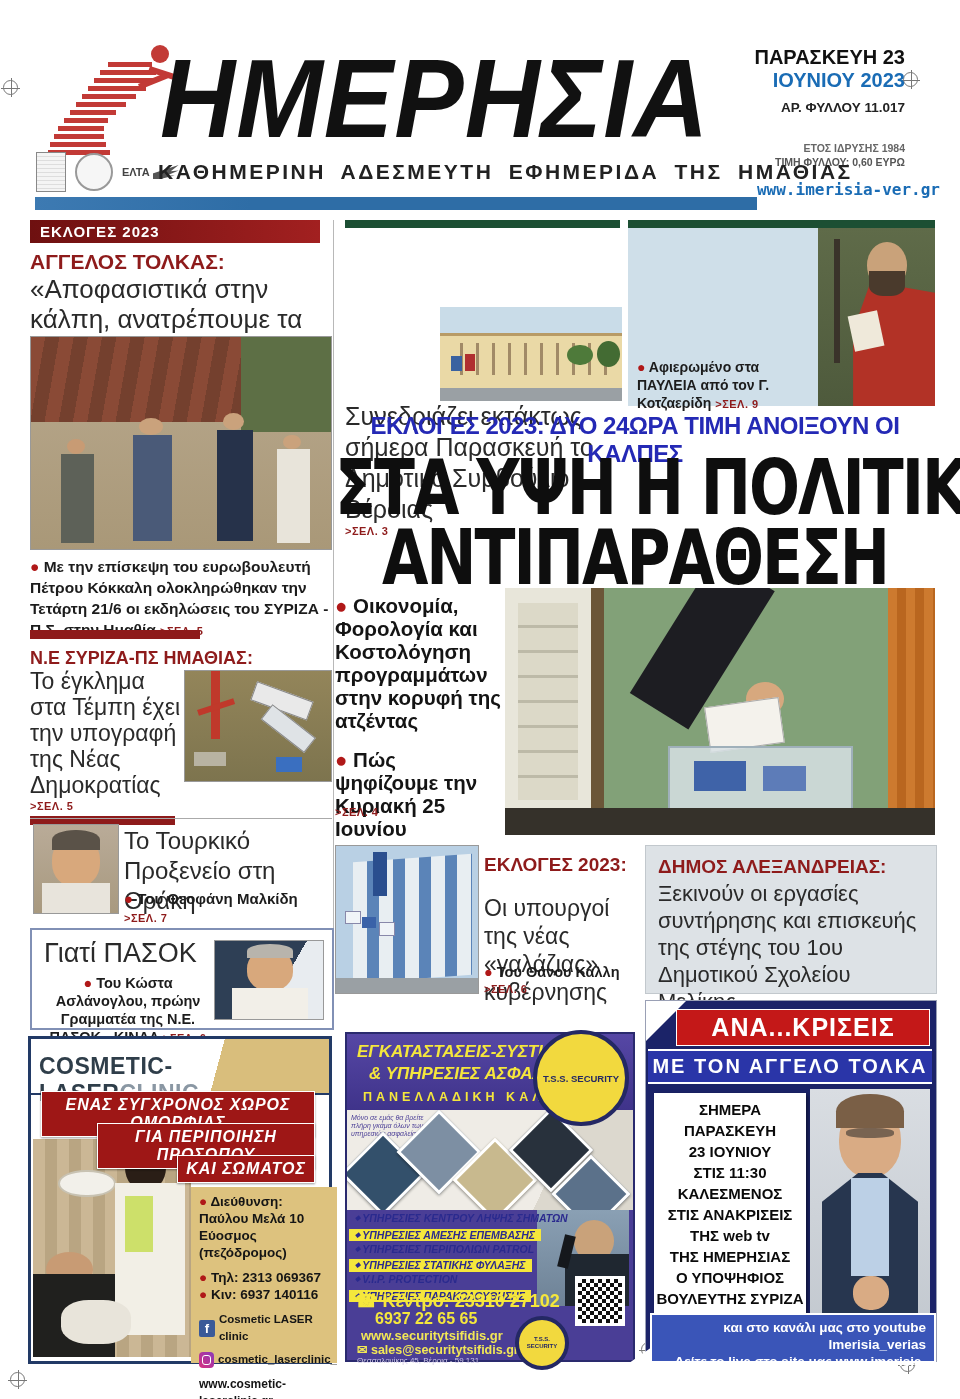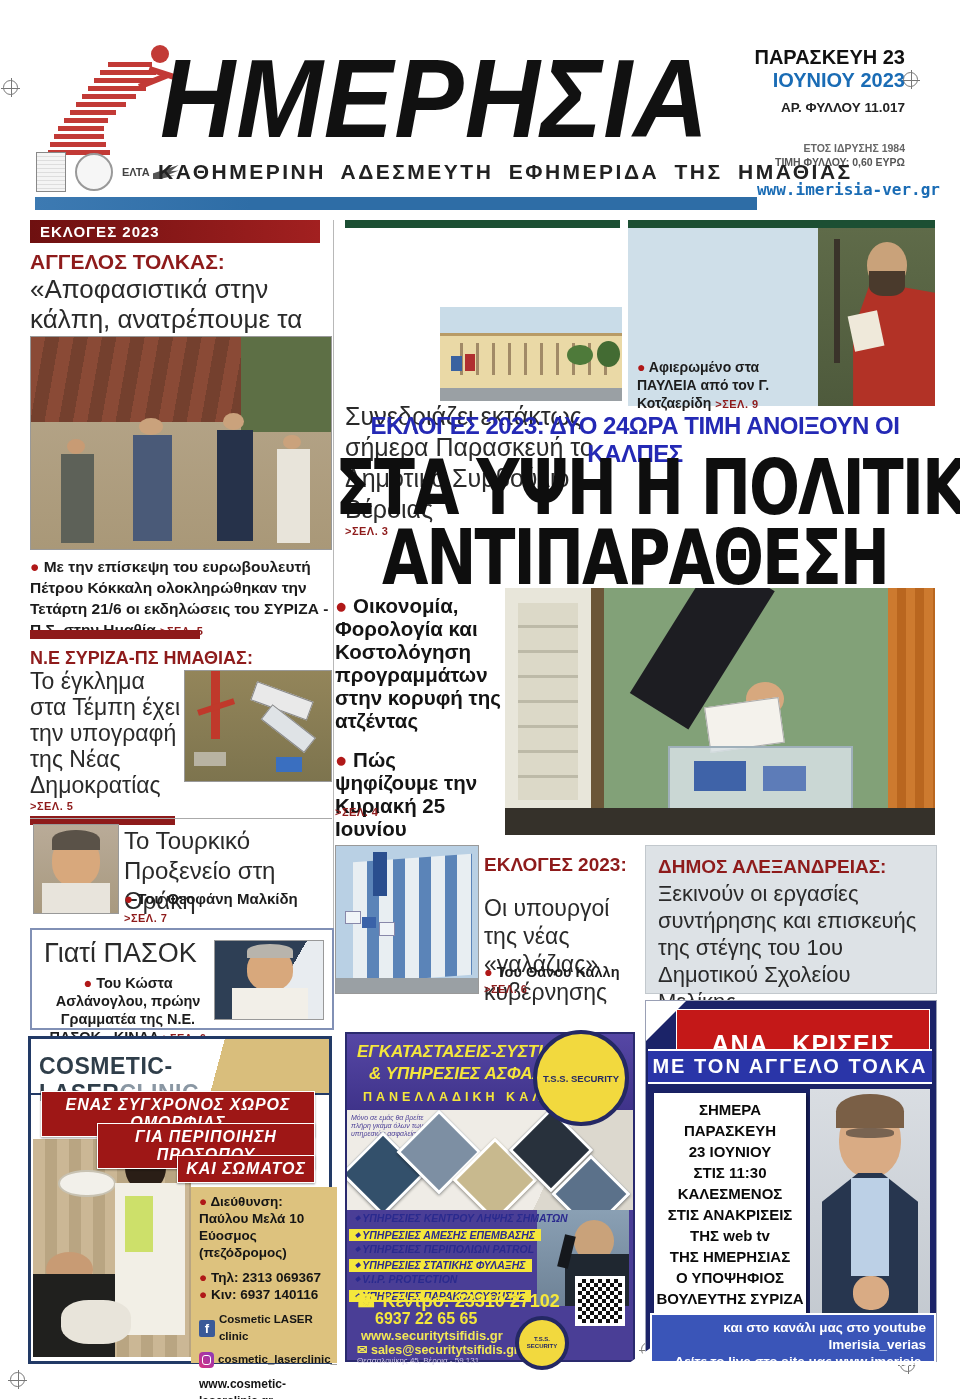--- a/index.html
+++ b/index.html
@@ -65,21 +65,21 @@
   .sec-head{color:#f5e73c;font-weight:bold;font-style:italic;}
   .sec-row{font-size:10.5px;font-weight:bold;font-style:italic;line-height:12.5px;padding-left:6px;white-space:nowrap;}
   .sec-row.blue{color:#2a2a8e;}
   .sec-row.hl{background:#f5e73c;color:#2a2a8e;display:inline-block;padding-right:6px;}
   .sec-row::before{content:"◆ ";font-size:7px;vertical-align:2px;}
   .badge{border-radius:50%;background:#f2d93e;border:4px solid #242864;display:flex;align-items:center;
     justify-content:center;text-align:center;color:#242864;font-weight:bold;}
   .qr{background:repeating-conic-gradient(#111 0 25%,#fff 0 50%) 0 0/8px 8px;border:3px solid #fff;}
   .tolkas-ad{background:#1b2368;border:1px solid #9aa0b5;}
   .tk-red{background:#c41818;color:#fff;font-weight:bold;font-size:25px;text-align:center;
-    letter-spacing:1px;padding:20px 0;border:1px solid #fff;}
+    letter-spacing:1px;padding:3px 0;border:1px solid #fff;}
   .tk-blue{background:#2a35a8;color:#fff;font-weight:bold;font-size:20px;text-align:center;
     letter-spacing:2px;padding:4px 0;border-top:2px solid #fff;border-bottom:2px solid #fff;}
   .tk-box{background:#fff;box-shadow:2px 2px 4px rgba(0,0,0,.5);text-align:center;}
   .tk-box div{font-size:15px;font-weight:bold;color:#0a0a0a;line-height:21px;}
   .tk-footer{background:#3a55b8;border:2px solid #fff;color:#fff;font-weight:bold;font-size:13.5px;
     text-align:right;line-height:17px;padding:4px 8px 0 0;}
 </style>
 </head>
 <body>
 

